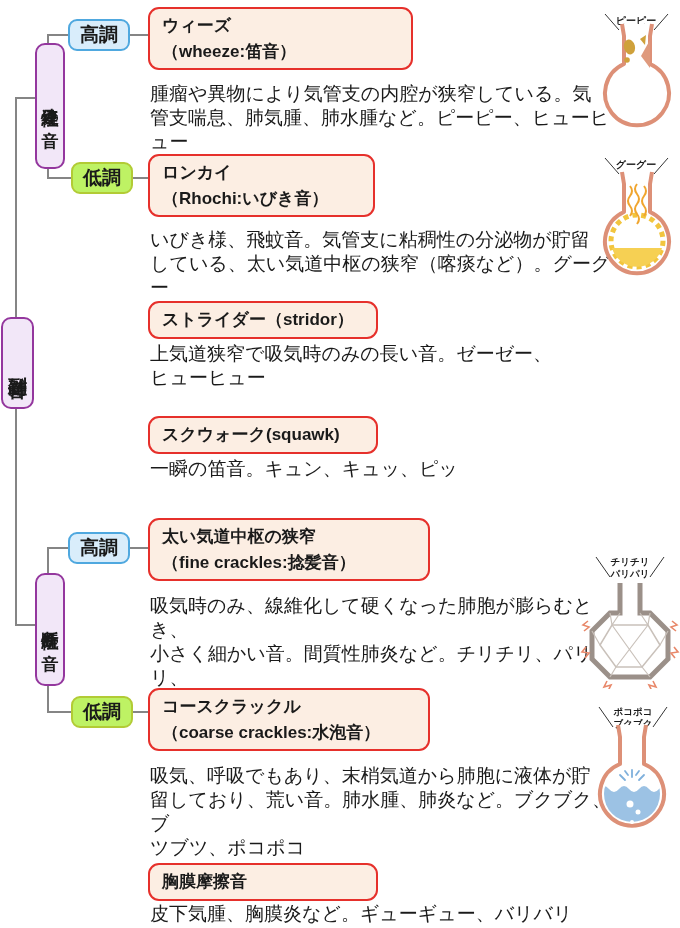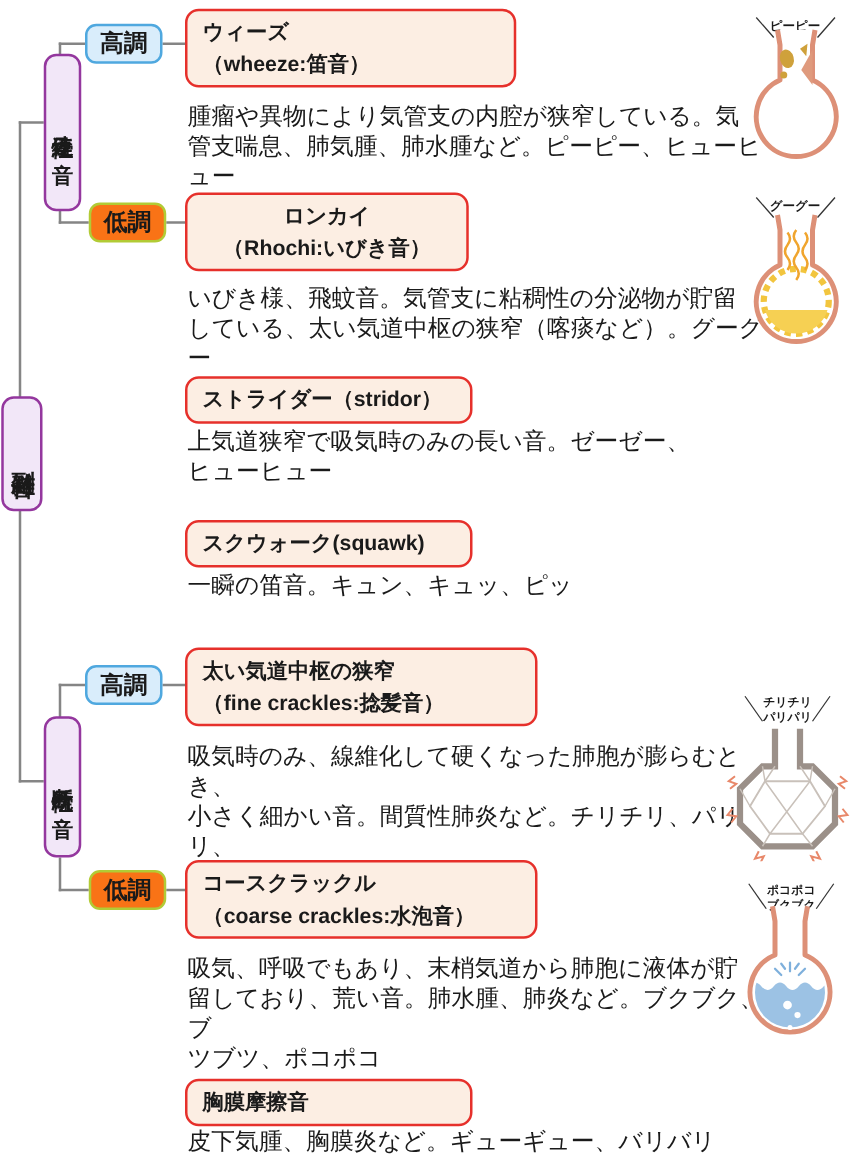--- a/index.html
+++ b/index.html
@@ -14,21 +14,21 @@
     background:#f2e7f8; border:2.5px solid #94379e; border-radius:10px;
     font-weight:bold; display:flex; align-items:center; justify-content:center;
     letter-spacing:1px;
   }
   .pitch {
     position:absolute; box-sizing:border-box; width:62px; height:32px;
     border-radius:9px; font-weight:bold; font-size:19px;
     display:flex; align-items:center; justify-content:center;
   }
   .pitch.high { background:#d9edfb; border:2.5px solid #4fa8df; }
-  .pitch.low  { background:#f97316; border:2.5px solid #b2cb35; }
+  .pitch.low  { background:#bef264; border:2.5px solid #b2cb35; }
 
   .sound-box {
     position:absolute; box-sizing:border-box;
     background:#fceee3; border:2.5px solid #e6302b; border-radius:11px;
     padding:4px 12px; font-weight:bold; font-size:17px; line-height:1.5;
     white-space:pre-line;
   }
   .desc {
     position:absolute; width:472px; font-size:19px; line-height:24px;
     white-space:pre-line;
@@ -70,21 +70,21 @@
   <div class="pitch high" style="left:68px;top:19px;">高調</div>
   <div class="pitch low" style="left:71px;top:162px;">低調</div>
   <div class="pitch high" style="left:68px;top:532px;">高調</div>
   <div class="pitch low" style="left:71px;top:696px;">低調</div>
 
   <div class="sound-box" style="left:148px;top:7px;width:265px;">ウィーズ
 （wheeze:笛音）</div>
   <div class="desc" style="left:150px;top:82px;">腫瘤や異物により気管支の内腔が狭窄している。気
 管支喘息、肺気腫、肺水腫など。ピーピー、ヒューヒュー</div>
 
-  <div class="sound-box" style="left:148px;top:154px;width:227px;text-align:center;">ロンカイ
+  <div class="sound-box" style="left:148px;top:154px;width:227px;">ロンカイ
 （Rhochi:いびき音）</div>
   <div class="desc" style="left:150px;top:228px;">いびき様、飛蚊音。気管支に粘稠性の分泌物が貯留
 している、太い気道中枢の狭窄（喀痰など）。グーグー</div>
 
   <div class="sound-box" style="left:148px;top:301px;width:230px;">ストライダー（stridor）</div>
   <div class="desc" style="left:150px;top:342px;">上気道狭窄で吸気時のみの長い音。ゼーゼー、
 ヒューヒュー</div>
 
   <div class="sound-box" style="left:148px;top:416px;width:230px;">スクウォーク(squawk)</div>
   <div class="desc" style="left:150px;top:457px;">一瞬の笛音。キュン、キュッ、ピッ</div>

